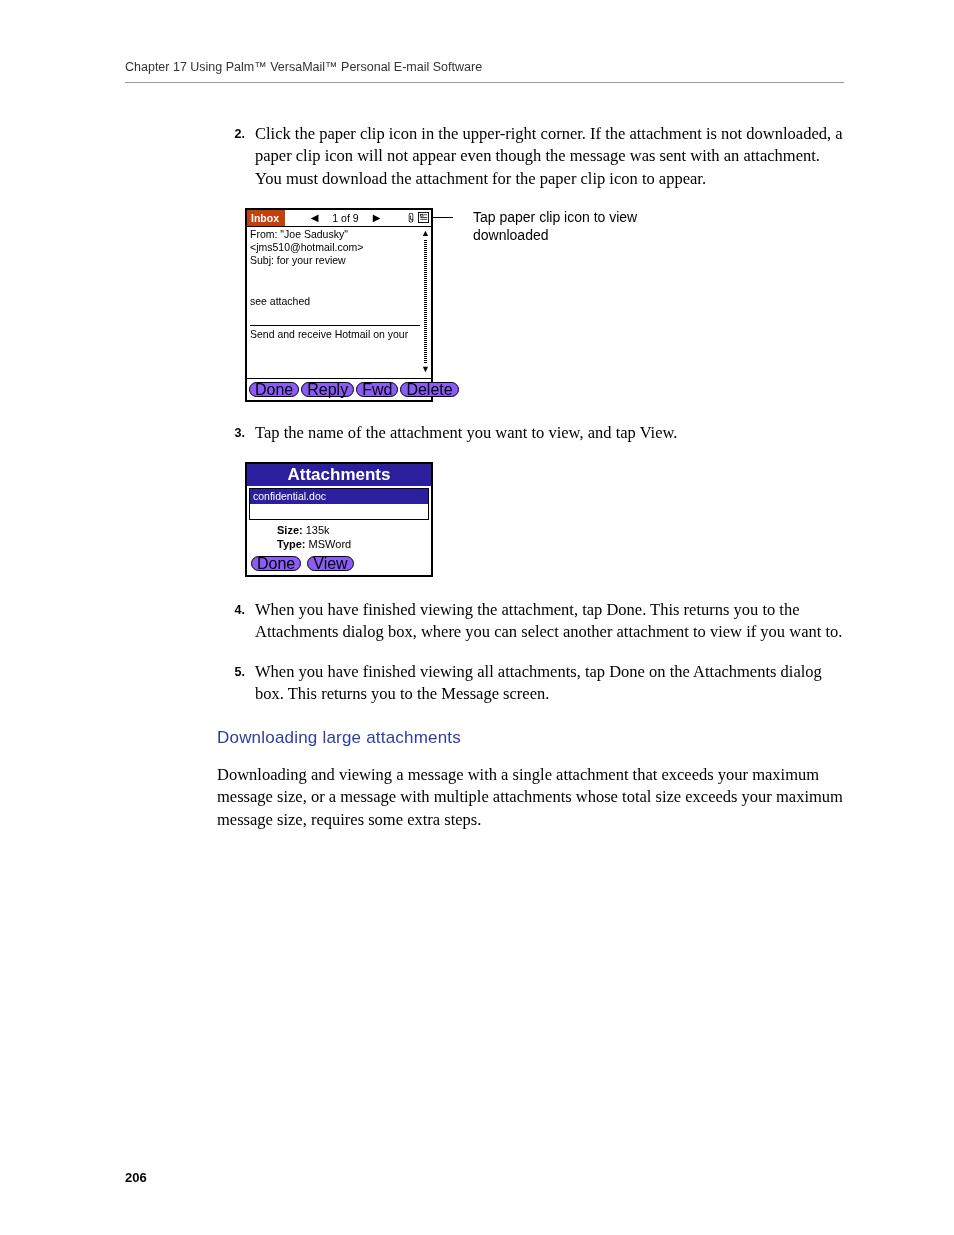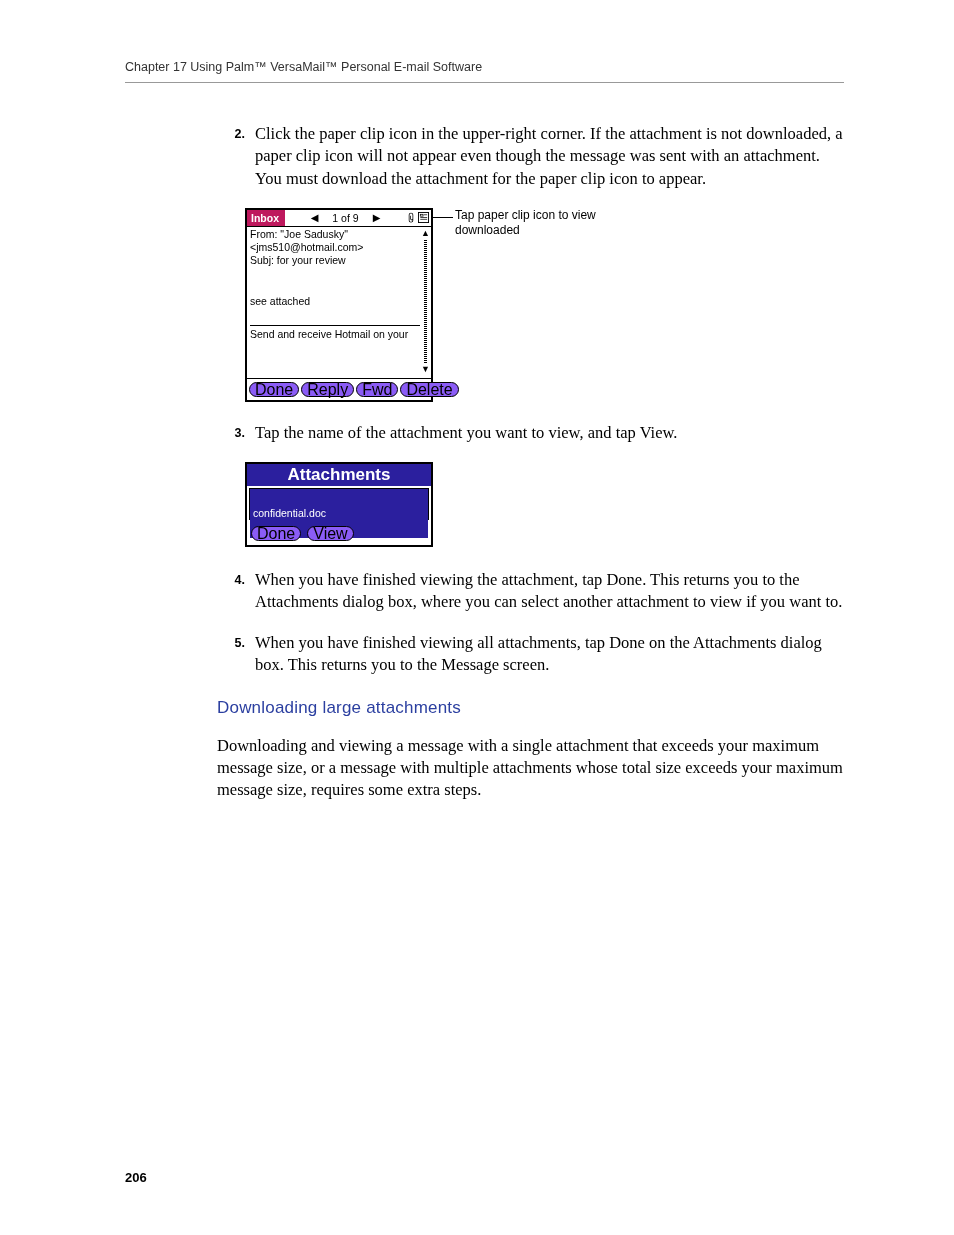--- a/index.html
+++ b/index.html
@@ -93,21 +93,21 @@
     font-size: 10.5px;
     position: relative;
   }
   .palm-titlebar {
     display: flex;
     align-items: center;
     height: 16px;
     border-bottom: 1px solid #000;
   }
   .tb-inbox {
-    background: #be185d;
+    background: #c2410c;
     color: #fff;
     font-weight: bold;
     padding: 1px 6px 1px 4px;
     height: 14px;
     line-height: 14px;
     font-size: 10.5px;
   }
   .tb-center {
     flex: 1;
     display: flex;
@@ -171,23 +171,23 @@
     background: #8b5cf6;
   }
 
   .callout-line {
     width: 20px;
     border-top: 1px solid #000;
     margin-top: 9px;
   }
   .callout-text {
     font-family: Arial, Helvetica, sans-serif;
-    font-size: 12px;
+    font-size: 14px;
     line-height: 1.3;
-    margin-left: 2px;
+    margin-left: 20px;
     max-width: 200px;
   }
 
   
   .palm-attach-wrap {
     margin-left: 120px;
     margin-bottom: 22px;
   }
   .palm-attach {
     width: 184px;
@@ -205,21 +205,21 @@
   }
   .attach-list {
     margin: 2px;
     border: 1px solid #000;
     height: 30px;
   }
   .attach-item-sel {
     background: #2b1f9e;
     color: #fff;
     font-size: 10.5px;
-    padding: 18px 3px;
+    padding: 1px 3px;
     line-height: 1.2;
   }
   .attach-meta {
     font-size: 11px;
     padding: 2px 4px 0 30px;
     line-height: 1.25;
   }
   .attach-meta b { font-weight: bold; }
   .attach-btn-row {
     display: flex;
@@ -294,20 +294,24 @@
     <div class="step-num">3.</div>
     <div class="step-text">Tap the name of the attachment you want to view, and tap View.</div>
   </div>
 
   <div class="palm-attach-wrap">
     <div class="palm-attach">
       <div class="attach-title">Attachments</div>
       <div class="attach-list">
         <div class="attach-item-sel">confidential.doc</div>
       </div>
+      <div class="attach-meta">
+        <div><b>Size:</b><span> 135k</span></div>
+        <div><b>Type:</b><span> MSWord</span></div>
+      </div>
       <div class="attach-btn-row">
         <div class="palm-btn">Done</div>
         <div class="palm-btn">View</div>
       </div>
     </div>
   </div>
 
   <div class="step-row">
     <div class="step-num">4.</div>
     <div class="step-text">When you have finished viewing the attachment, tap Done. This returns you to the Attachments dialog box, where you can select another attachment to view if you want to.</div>

